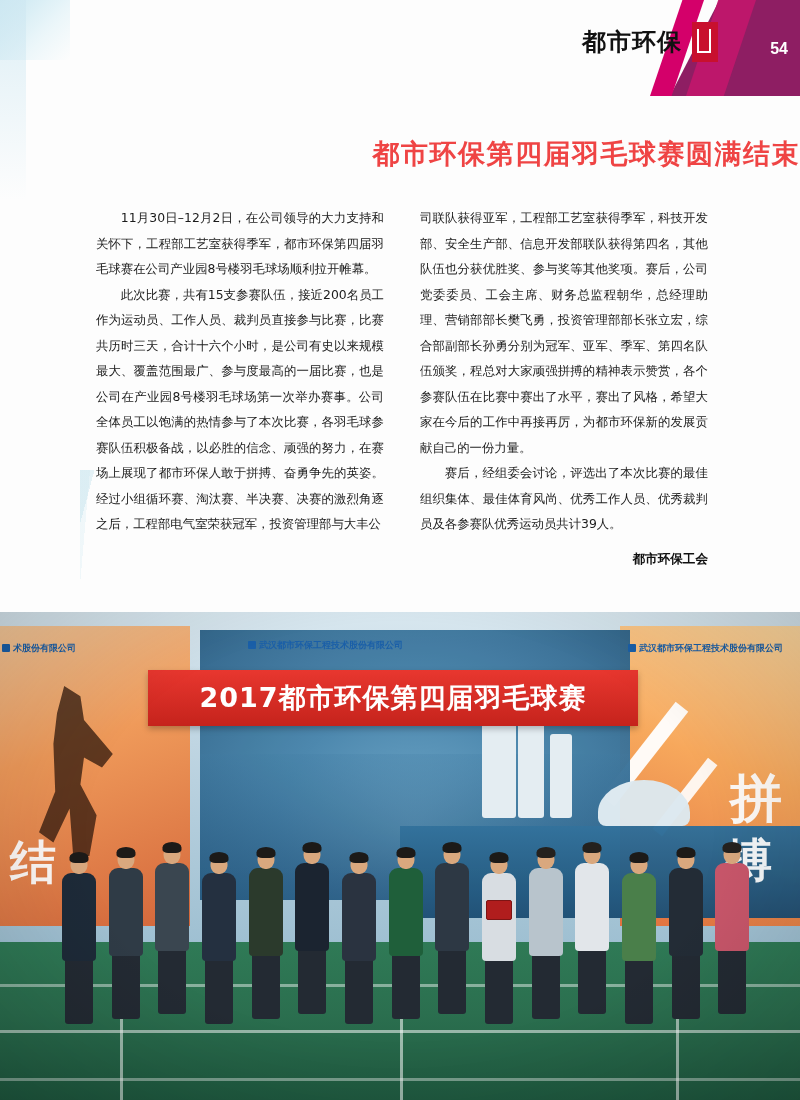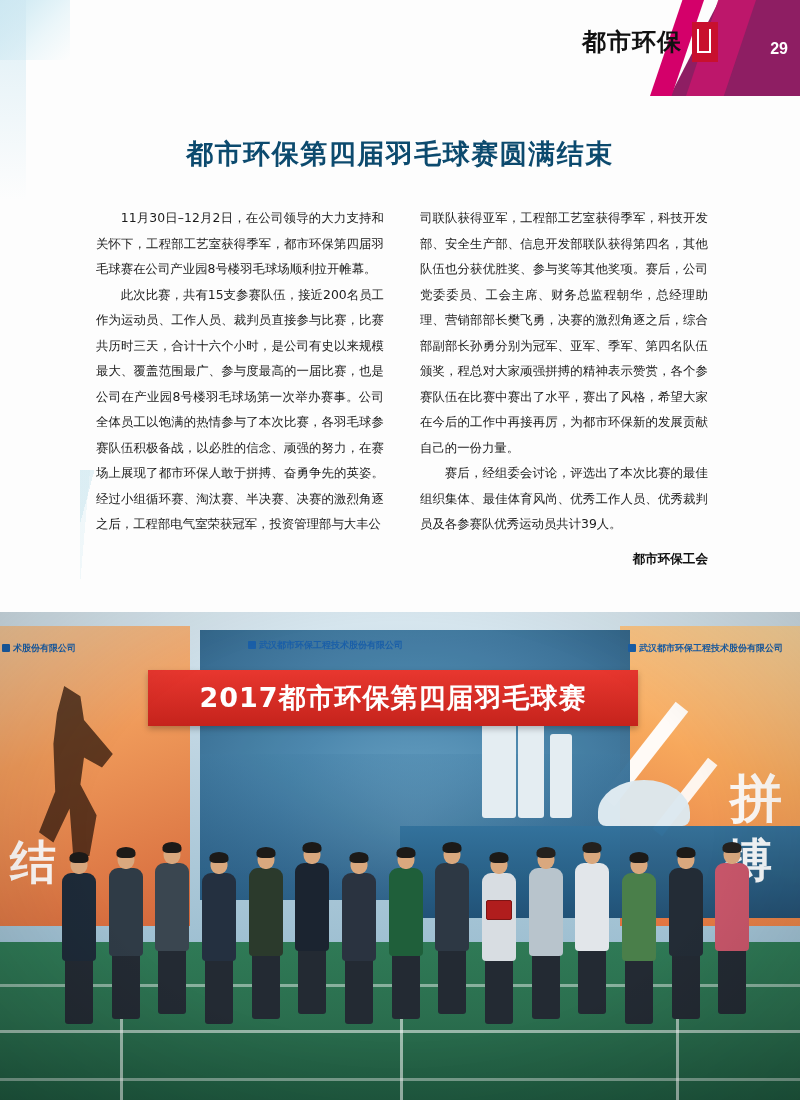--- a/index.html
+++ b/index.html
@@ -99,26 +99,26 @@
     font-size: 16px;
     color: #ffffff;
     font-weight: bold;
   }
 
   
   .article-title {
     position: absolute;
     left: 0; top: 136px;
     width: 800px;
-    text-align: center;
+    text-align: right;
     font-family: "DejaVu Sans", sans-serif;
     font-weight: bold;
     font-size: 27px;
     letter-spacing: 1.5px;
-    color: #0c4a6e;
+    color: #ef4444;
   }
 
   
   .columns {
     position: absolute;
     left: 96px; top: 205px;
     width: 612px;
     display: flex;
     gap: 36px;
   }
@@ -377,32 +377,32 @@
 
   <div class="corner-tint"></div>
   <div class="corner-tint2"></div>
 
   <div class="header">
     <div class="hdr-purple"></div>
     <div class="hdr-pink"></div>
     <div class="hdr-magenta"></div>
     <div class="hdr-title">都市环保</div>
     <div class="hdr-red-block"></div>
-    <div class="hdr-pageno">29</div>
+    <div class="hdr-pageno">54</div>
   </div>
 
   <div class="article-title">都市环保第四届羽毛球赛圆满结束</div>
 
   <div class="columns">
     <div class="col">
       <p>11月30日–12月2日，在公司领导的大力支持和关怀下，工程部工艺室获得季军，都市环保第四届羽毛球赛在公司产业园8号楼羽毛球场顺利拉开帷幕。</p>
       <p>此次比赛，共有15支参赛队伍，接近200名员工作为运动员、工作人员、裁判员直接参与比赛，比赛共历时三天，合计十六个小时，是公司有史以来规模最大、覆盖范围最广、参与度最高的一届比赛，也是公司在产业园8号楼羽毛球场第一次举办赛事。公司全体员工以饱满的热情参与了本次比赛，各羽毛球参赛队伍积极备战，以必胜的信念、顽强的努力，在赛场上展现了都市环保人敢于拼搏、奋勇争先的英姿。经过小组循环赛、淘汰赛、半决赛、决赛的激烈角逐之后，工程部电气室荣获冠军，投资管理部与大丰公</p>
     </div>
     <div class="col">
-      <p class="noindent">司联队获得亚军，工程部工艺室获得季军，科技开发部、安全生产部、信息开发部联队获得第四名，其他队伍也分获优胜奖、参与奖等其他奖项。赛后，公司党委委员、工会主席、财务总监程朝华，总经理助理、营销部部长樊飞勇，决赛的激烈角逐之后，综合部副部长孙勇分别为冠军、亚军、季军、第四名队伍颁奖，程总对大家顽强拼搏的精神表示赞赏，各个参赛队伍在比赛中赛出了水平，赛出了风格，希望大家在今后的工作中再接再厉，为都市环保新的发展贡献自己的一份力量。</p>
+      <p class="noindent">司联队获得亚军，工程部工艺室获得季军，科技开发部、安全生产部、信息开发部联队获得第四名，其他队伍也分获优胜奖、参与奖等其他奖项。赛后，公司党委委员、工会主席、财务总监程朝华，总经理助理、营销部部长樊飞勇，投资管理部部长张立宏，综合部副部长孙勇分别为冠军、亚军、季军、第四名队伍颁奖，程总对大家顽强拼搏的精神表示赞赏，各个参赛队伍在比赛中赛出了水平，赛出了风格，希望大家在今后的工作中再接再厉，为都市环保新的发展贡献自己的一份力量。</p>
       <p>赛后，经组委会讨论，评选出了本次比赛的最佳组织集体、最佳体育风尚、优秀工作人员、优秀裁判员及各参赛队优秀运动员共计39人。</p>
       <div class="signature">都市环保工会</div>
     </div>
   </div>
 
   <div class="rays"></div>
 
   <div class="photo">
     <div class="wall"></div>
     <div class="wall-left-photo">

